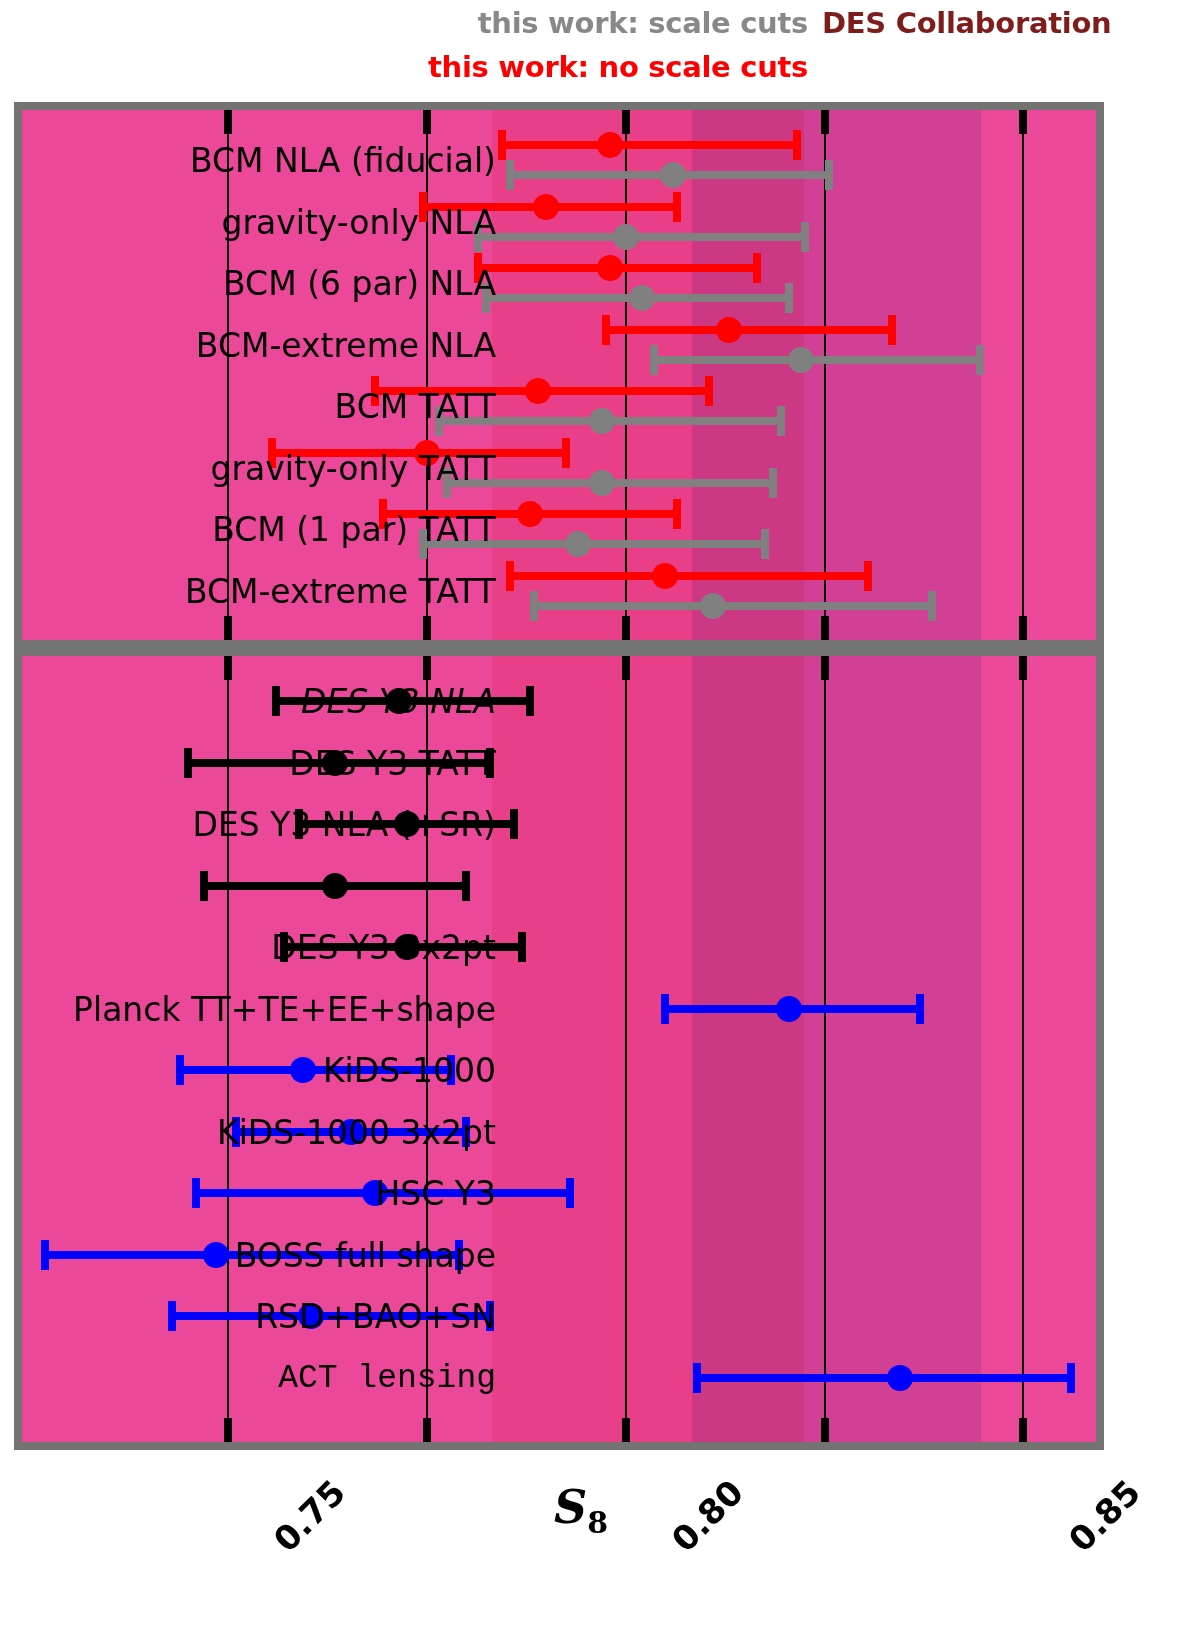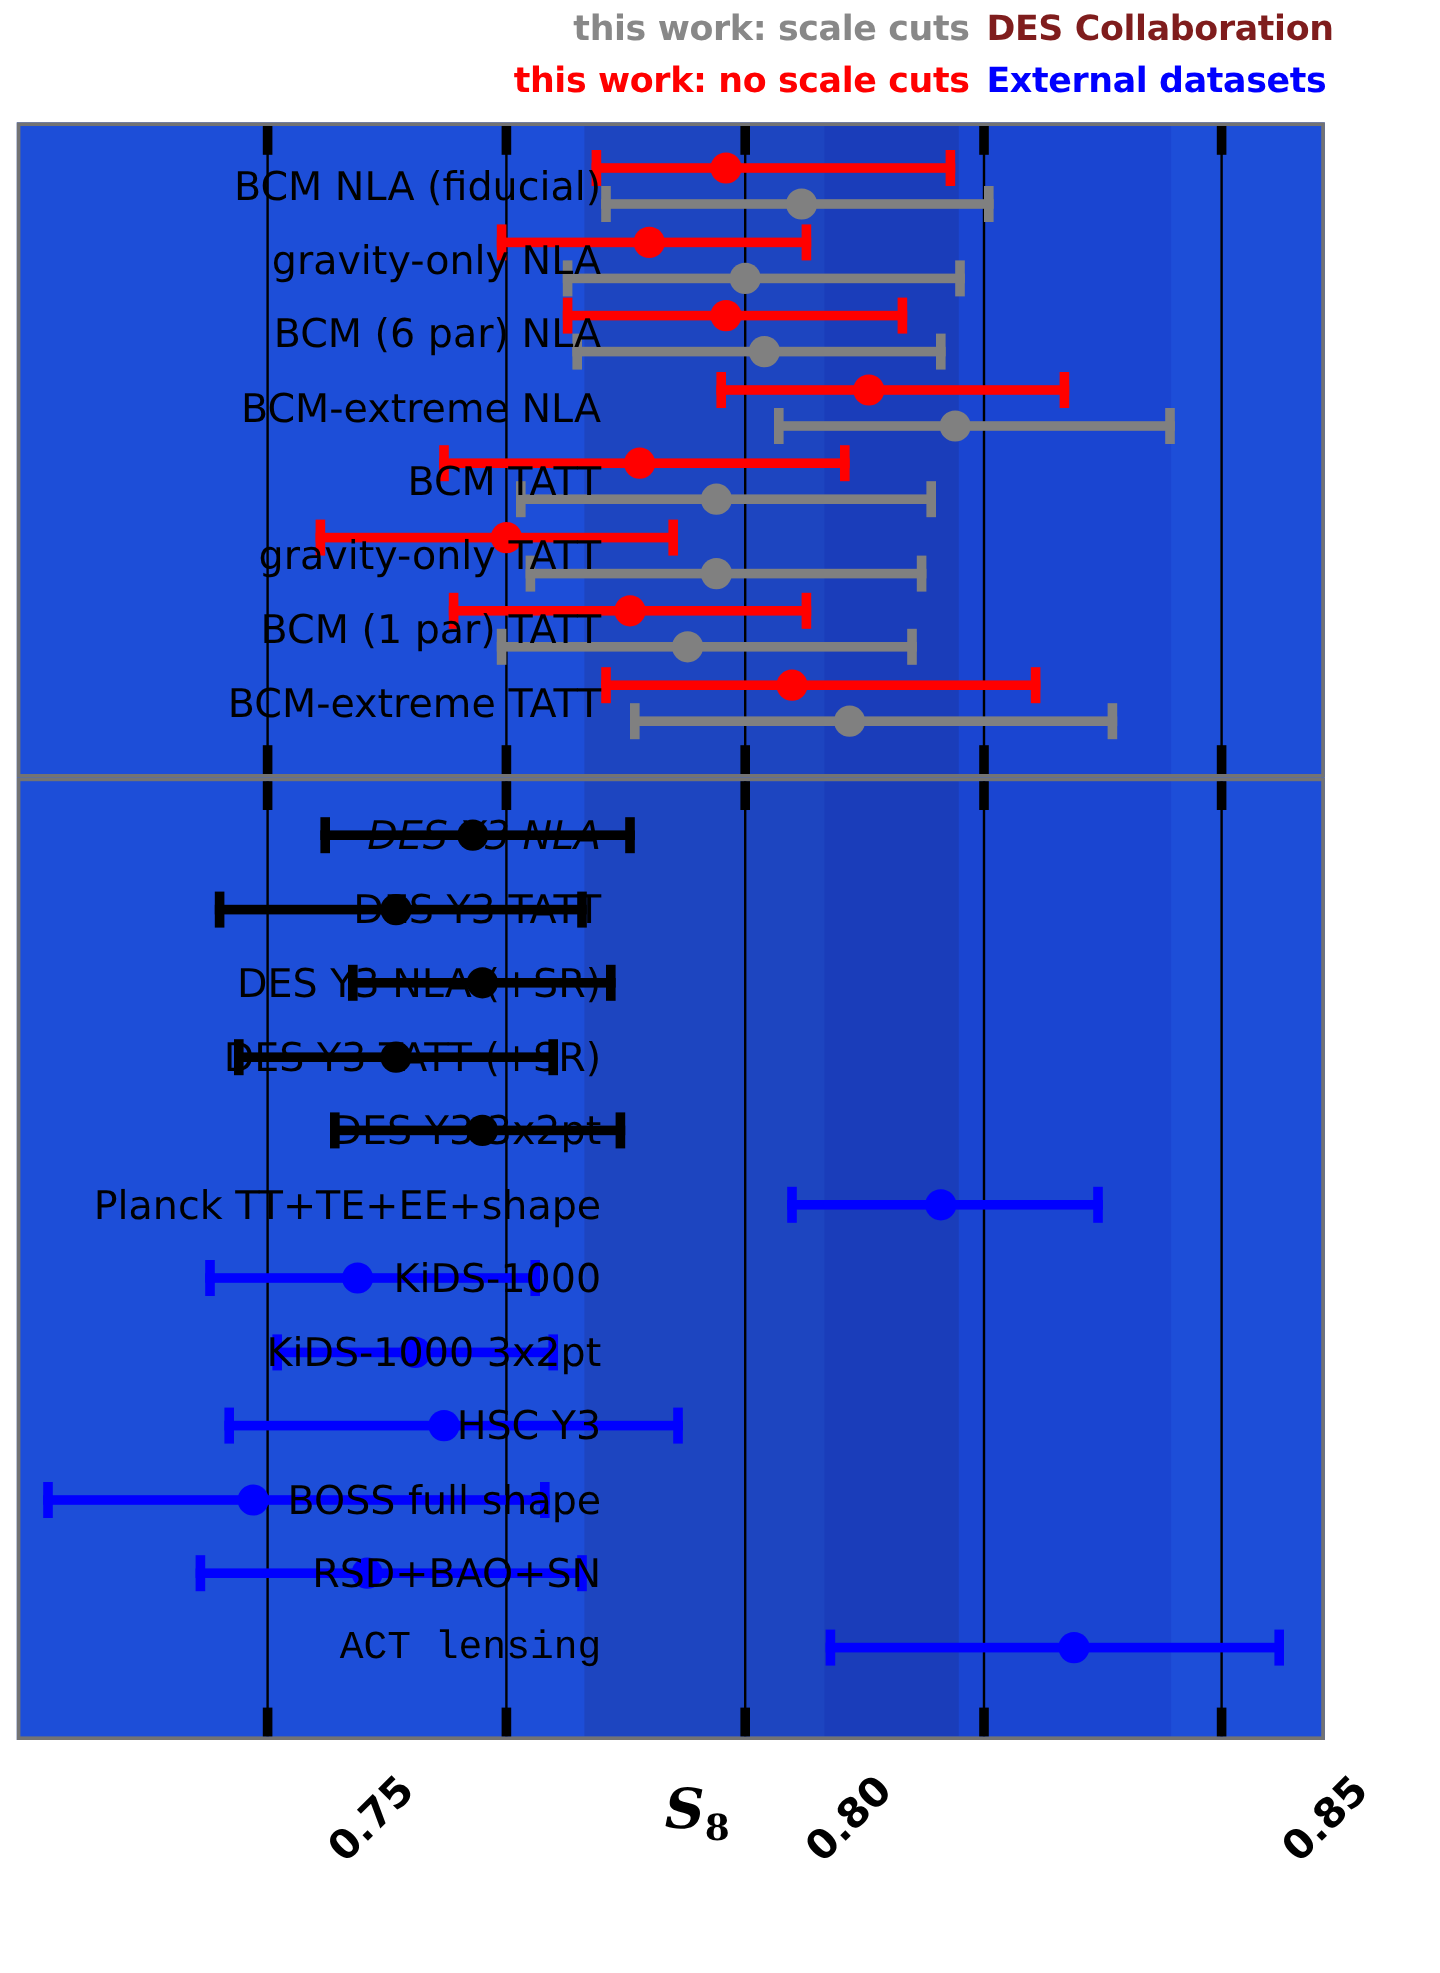--- a/index.html
+++ b/index.html
@@ -9,21 +9,21 @@
   #legend{position:absolute;left:16px;top:0;width:1200px;height:96px;}
   .leg{position:absolute;font-weight:bold;font-size:29px;white-space:nowrap;letter-spacing:-0.3px;}
   #leg-tw-sc{left:400px;top:6px;width:392px;text-align:right;color:#888888;}
   #leg-tw-no{left:330px;top:50px;width:462px;text-align:right;color:#ff0000;}
   #leg-des  {left:806px;top:6px;color:#7f1d1d;}
   #leg-ext  {left:806px;top:50px;color:#0000ff;}
 
   
   #fig{position:absolute;left:14px;top:102px;width:1090px;height:1348px;}
   .panel{position:absolute;left:0;width:1090px;box-sizing:border-box;
-         border:3px solid #737373;background:#1d4ed8;}
+         border:8px solid #737373;background:#ec4899;}
   #panel-top{top:0;height:546px;}
   #panel-bot{top:546px;height:802px;}
 
   
   .surface{position:absolute;left:0;top:0;right:0;bottom:0;overflow:hidden;}
 
   .band{position:absolute;top:0;bottom:0;}
   .grid{position:absolute;top:0;bottom:0;width:2px;background:#000;}
 
   
@@ -49,21 +49,20 @@
          font-weight:bold;color:#000;font-family:"DejaVu Serif",serif;}
   #xname sub{font-size:30px;font-style:normal;}
 </style>
 </head>
 <body>
 
 <div id="legend">
   <div class="leg" id="leg-tw-sc">this work: scale cuts</div>
   <div class="leg" id="leg-tw-no">this work: no scale cuts</div>
   <div class="leg" id="leg-des">DES Collaboration</div>
-  <div class="leg" id="leg-ext">External datasets</div>
 </div>
 
 <div id="fig">
   <div class="panel" id="panel-top">
     <div class="surface" id="surf-top">
         <div class="band" style="left: 469.985px; width: 311.883px; background: rgb(251, 224, 227); mix-blend-mode: multiply;"></div>
         <div class="band" style="left: 670.482px; width: 288.81px; background: rgb(226, 226, 247); mix-blend-mode: multiply;"></div>
         <div class="grid" style="left: 204.839px;"></div>
         <div class="grid" style="left: 403.745px;"></div>
         <div class="grid" style="left: 602.65px;"></div>
@@ -273,21 +272,20 @@
       <div class="tickmark" style="left: 400.745px; bottom: 0px;"></div>
       <div class="tickmark" style="left: 599.65px; top: 0px;"></div>
       <div class="tickmark" style="left: 599.65px; bottom: 0px;"></div>
       <div class="tickmark" style="left: 798.555px; top: 0px;"></div>
       <div class="tickmark" style="left: 798.555px; bottom: 0px;"></div>
       <div class="tickmark" style="left: 997.46px; top: 0px;"></div>
       <div class="tickmark" style="left: 997.46px; bottom: 0px;"></div>
       <div class="label" style="top: 45px; right: 600px; font-style: italic;">DES Y3 NLA</div>
       <div class="label" style="top: 106.5px; right: 600px;">DES Y3 TATT</div>
       <div class="label" style="top: 168px; right: 600px;">DES Y3 NLA (+SR)</div>
-      <div class="label" style="top: 229.5px; right: 600px;">DES Y3 TATT (+SR)</div>
       <div class="label" style="top: 291px; right: 600px;">DES Y3 3x2pt</div>
       <div class="label" style="top: 352.5px; right: 600px;">Planck TT+TE+EE+shape</div>
       <div class="label" style="top: 414px; right: 600px;">KiDS-1000</div>
       <div class="label" style="top: 475.5px; right: 600px;">KiDS-1000 3x2pt</div>
       <div class="label" style="top: 537px; right: 600px;">HSC Y3</div>
       <div class="label" style="top: 598.5px; right: 600px;">BOSS full shape</div>
       <div class="label" style="top: 660px; right: 600px;">RSD+BAO+SN</div>
       <div class="label" style="top: 721.5px; right: 600px; font-family: Liberation Mono, monospace;">ACT lensing</div>
     </div>
 </div>

